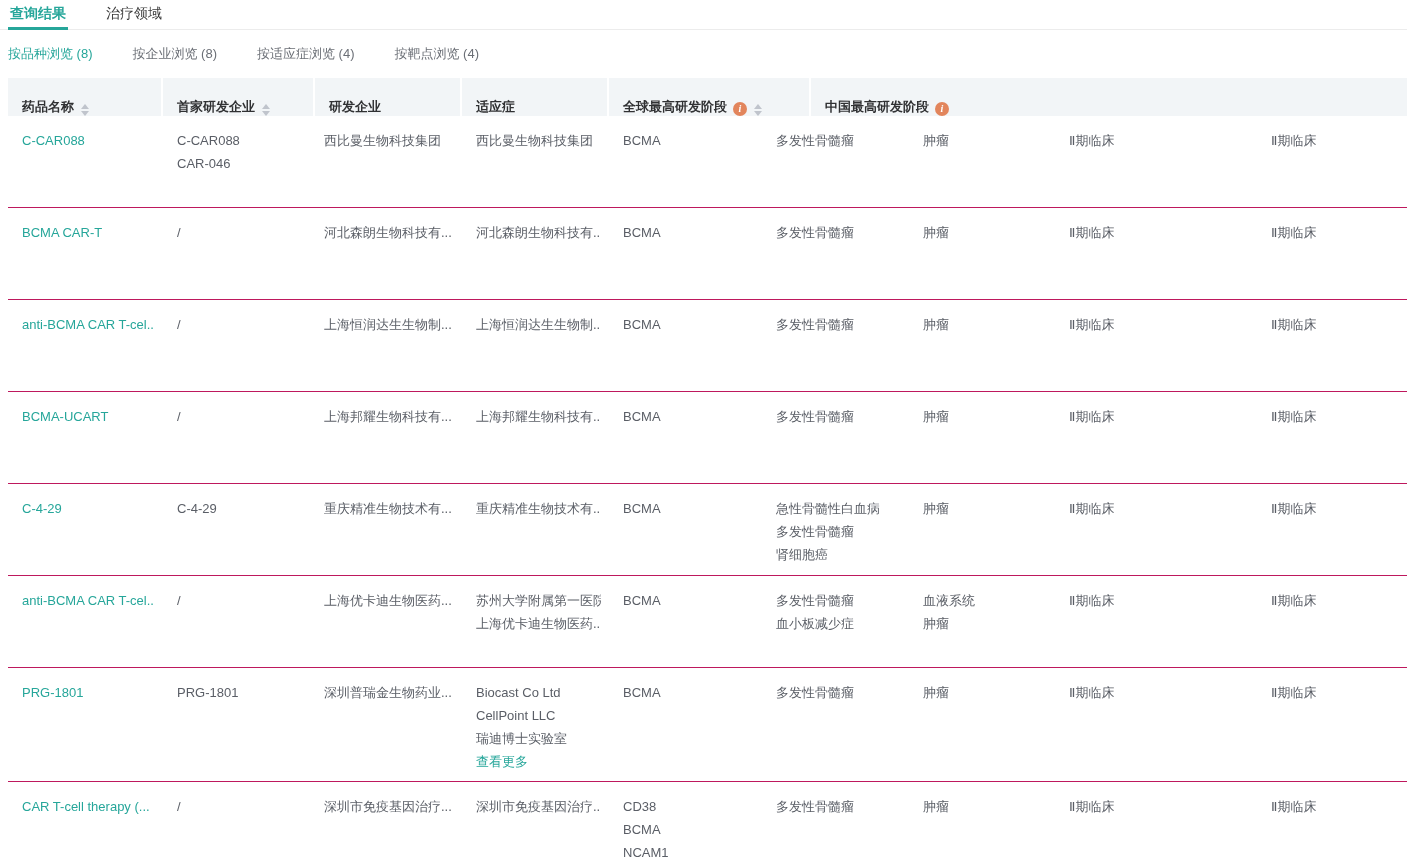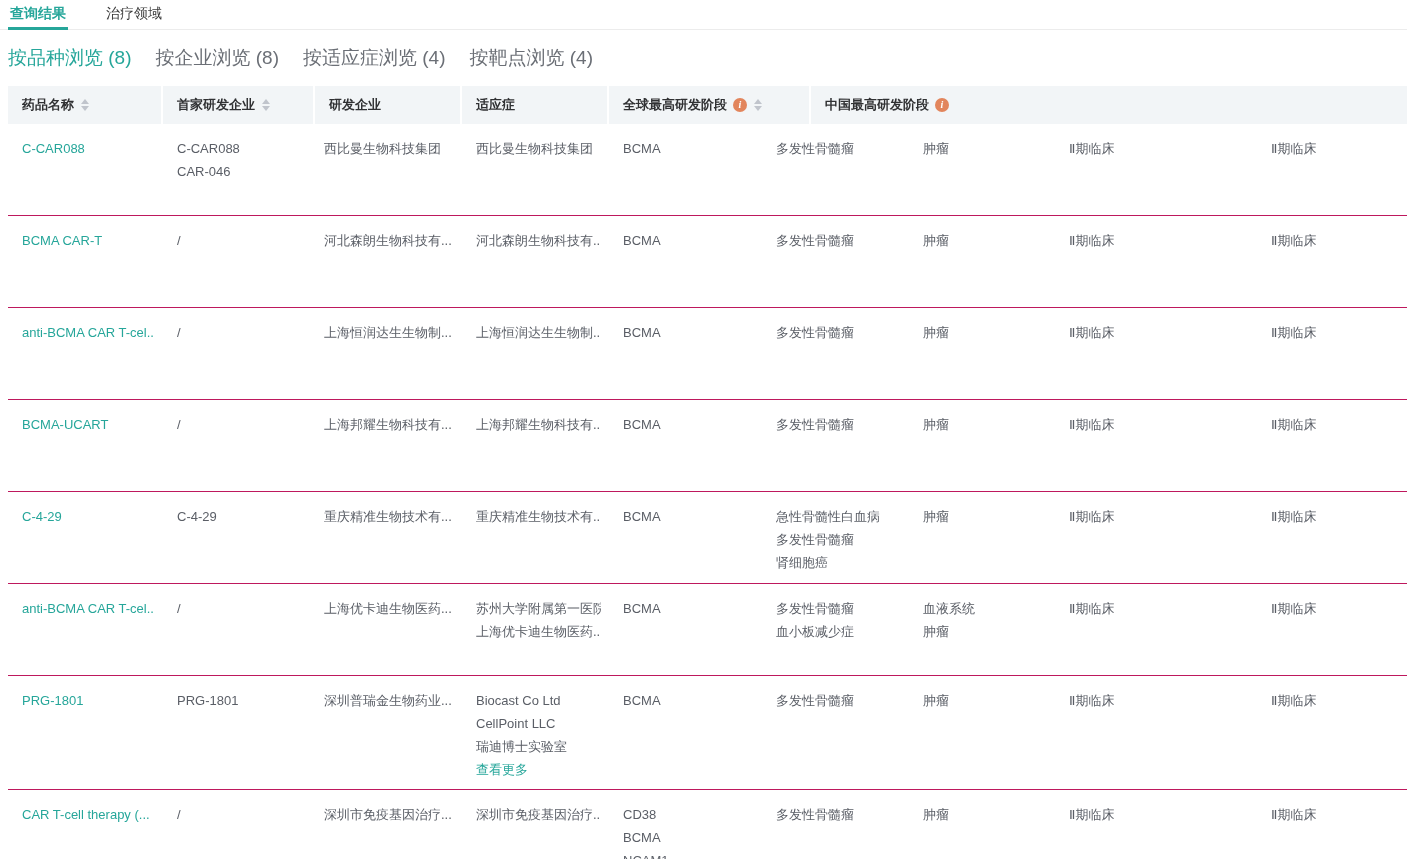--- a/index.html
+++ b/index.html
@@ -13,27 +13,27 @@
     font-family:"Liberation Sans","DejaVu Sans",sans-serif;
     color:#5a5e66;
   }
   
   .tabbar{display:flex;padding-left:8px;border-bottom:1px solid #ececec;height:30px;}
   .tab{font-size:14px;color:#3a3a3a;margin-right:36px;padding:5px 2px 0;cursor:pointer;position:relative;}
   .tab.active{color:var(--accent);font-weight:700;}
   .tab.active::after{content:"";position:absolute;left:0;right:0;bottom:-1px;height:3px;background:var(--accent);}
   
   .subtabs{display:flex;padding-left:8px;margin-top:15px;}
-  .subtab{font-size:19px;color:#6b6f76;margin-right:24px;cursor:pointer;}
+  .subtab{font-size:13px;color:#6b6f76;margin-right:40px;cursor:pointer;}
   .subtab.active{color:var(--accent);}
   
   .table{margin:15px 0 0 8px;width:1399px;}
   .thead{display:flex;}
   .th{
-    background:#f2f5f7;height:38px;display:flex;align-items:center;
+    background:#f2f5f7;height:38px;display:flex;align-items:flex-end;
     padding-left:14px;font-size:13px;font-weight:700;color:#303133;
     border-right:2px solid #fff;white-space:nowrap;overflow:hidden;
   }
   .th:last-child{border-right:none;flex:1;}
   .sort{display:inline-flex;flex-direction:column;margin-left:7px;row-gap:2px;cursor:pointer;}
   .sort i{width:0;height:0;border-left:4px solid transparent;border-right:4px solid transparent;display:block;}
   .sort .up{border-bottom:5px solid #c0c4cc;}
   .sort .down{border-top:5px solid #c0c4cc;}
   .info{
     width:14px;height:14px;border-radius:50%;background:var(--info);

